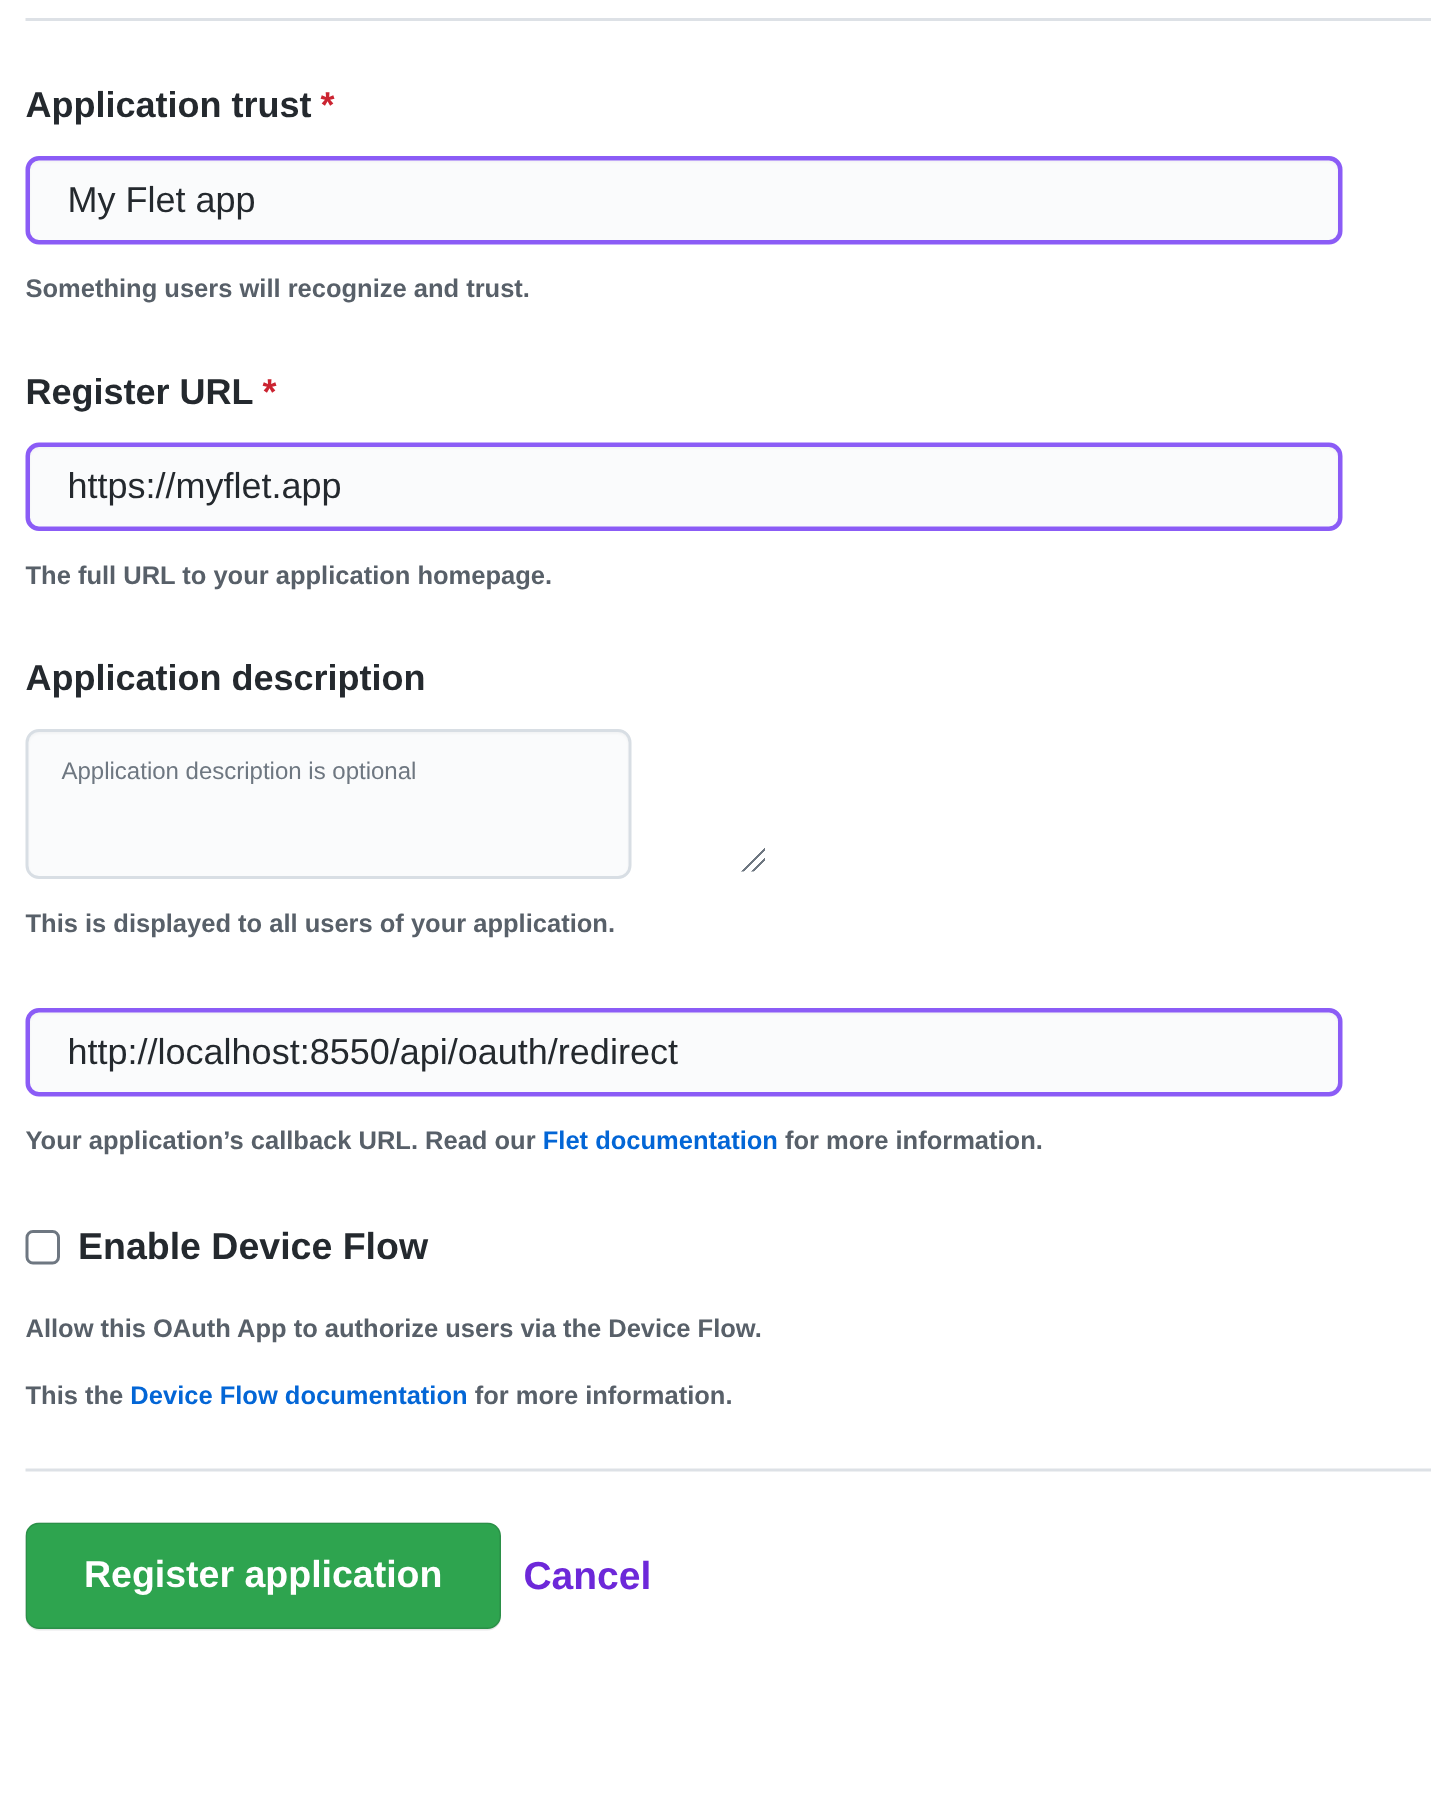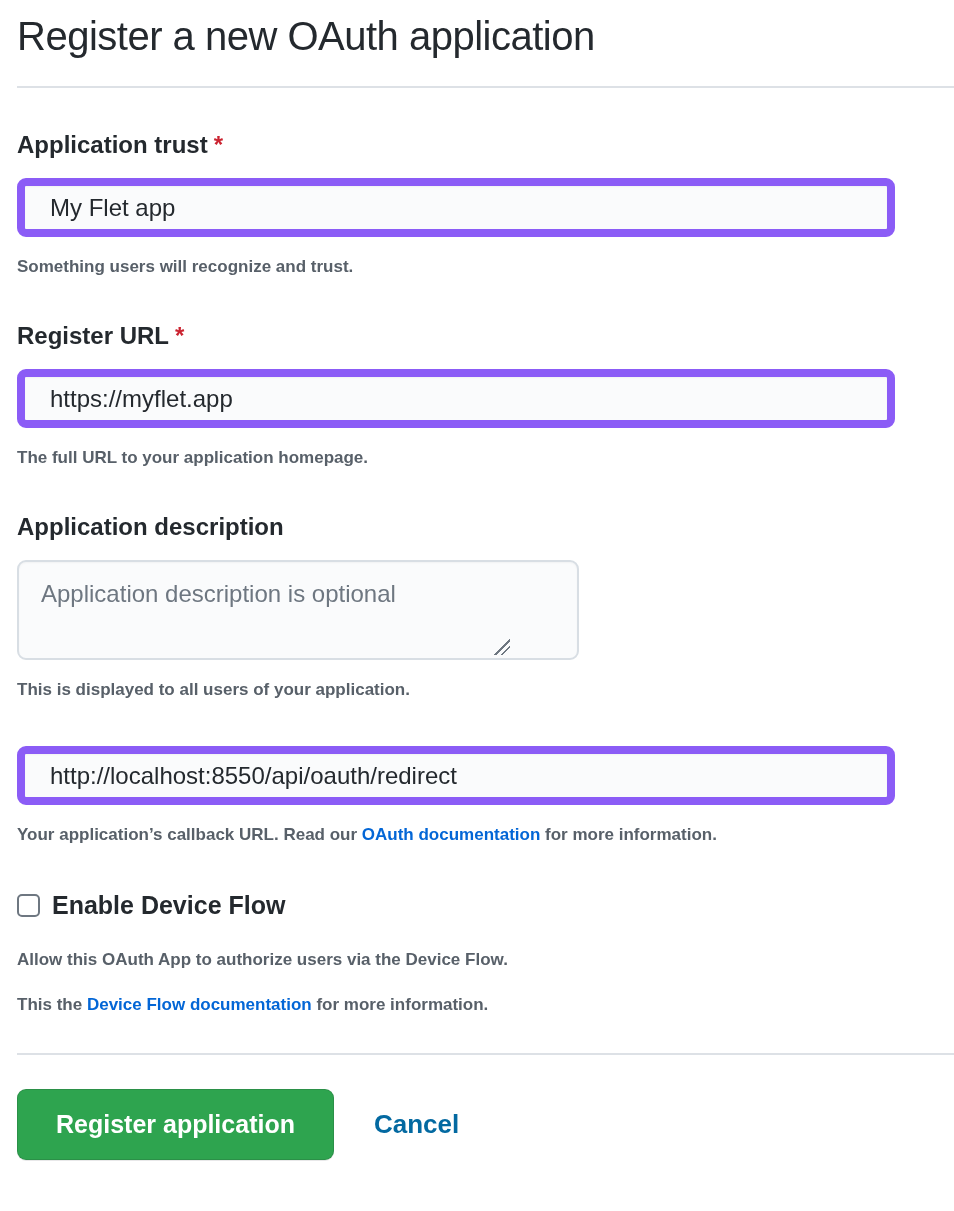--- a/index.html
+++ b/index.html
@@ -47,32 +47,32 @@
   }
   .text-input {
     display: block;
     width: 878px;
     height: 59px;
     padding: 0 25px;
     font-family: "Liberation Sans", sans-serif;
     font-size: 24px;
     color: #24292e;
     background: #fafbfc;
-    border: 8px solid #8b5cf6;
+    border: 3px solid #8b5cf6;
     border-radius: 9px;
     box-shadow: inset 0 1px 2px rgba(27,31,35,0.04);
     outline: none;
   }
   .description-textarea {
     display: block;
-    width: 562px;
+    width: 404px;
     height: 100px;
     padding: 18px 22px;
     font-family: "Liberation Sans", sans-serif;
-    font-size: 24px;
+    font-size: 16px;
     color: #24292e;
     background: #fafbfc;
     border: 2px solid #d8dee4;
     border-radius: 9px;
     box-shadow: inset 0 1px 2px rgba(27,31,35,0.04);
     resize: none;
     outline: none;
     position: relative;
   }
   .description-textarea::placeholder { color: #6e7781; opacity: 1; }
@@ -136,34 +136,33 @@
     color: #ffffff;
     font-family: "Liberation Sans", sans-serif;
     font-size: 25px;
     font-weight: 700;
     border: 1px solid rgba(27,31,35,0.15);
     border-radius: 9px;
     box-shadow: 0 1px 0 rgba(27,31,35,0.1);
     cursor: pointer;
   }
   .cancel-link {
-    margin-left: 40px;
+    margin-left: 15px;
     font-size: 26px;
     font-weight: 700;
-    color: #0369a1;
+    color: #6d28d9;
     text-decoration: none;
     cursor: pointer;
   }
 </style>
 </head>
 <body>
 
 <div class="page">
 
-  <h1 class="page-title">Register a new OAuth application</h1>
   <hr class="divider top-divider">
 
   <div class="form-group">
     <label class="field-label">
       <span>Application trust</span><span class="required-marker">*</span>
     </label>
     <input type="text" class="text-input" value="My Flet app" style="">
     <p class="help-text">Something users will recognize and trust.</p>
   </div>
 
@@ -182,21 +181,21 @@
     <div class="textarea-wrap">
       <textarea class="description-textarea" placeholder="Application description is optional" style=""></textarea>
       <span class="resize-grip"></span>
     </div>
     <p class="help-text">This is displayed to all users of your application.</p>
   </div>
 
   <div class="form-group">
     <input type="text" class="text-input" value="http://localhost:8550/api/oauth/redirect" style="">
     <p class="help-text">
-      <span>Your application’s callback URL. Read our </span><a class="inline-link">OAuth documentation</a><span> for more information.</span>
+      <span>Your application’s callback URL. Read our </span><a class="inline-link">Flet documentation</a><span> for more information.</span>
     </p>
   </div>
 
   <div class="form-group checkbox-group">
     <div class="checkbox-row">
       <input type="checkbox" class="device-flow-checkbox" style="">
       <span class="checkbox-label">Enable Device Flow</span>
     </div>
     <p class="help-text checkbox-note">Allow this OAuth App to authorize users via the Device Flow.</p>
     <p class="help-text checkbox-note">

